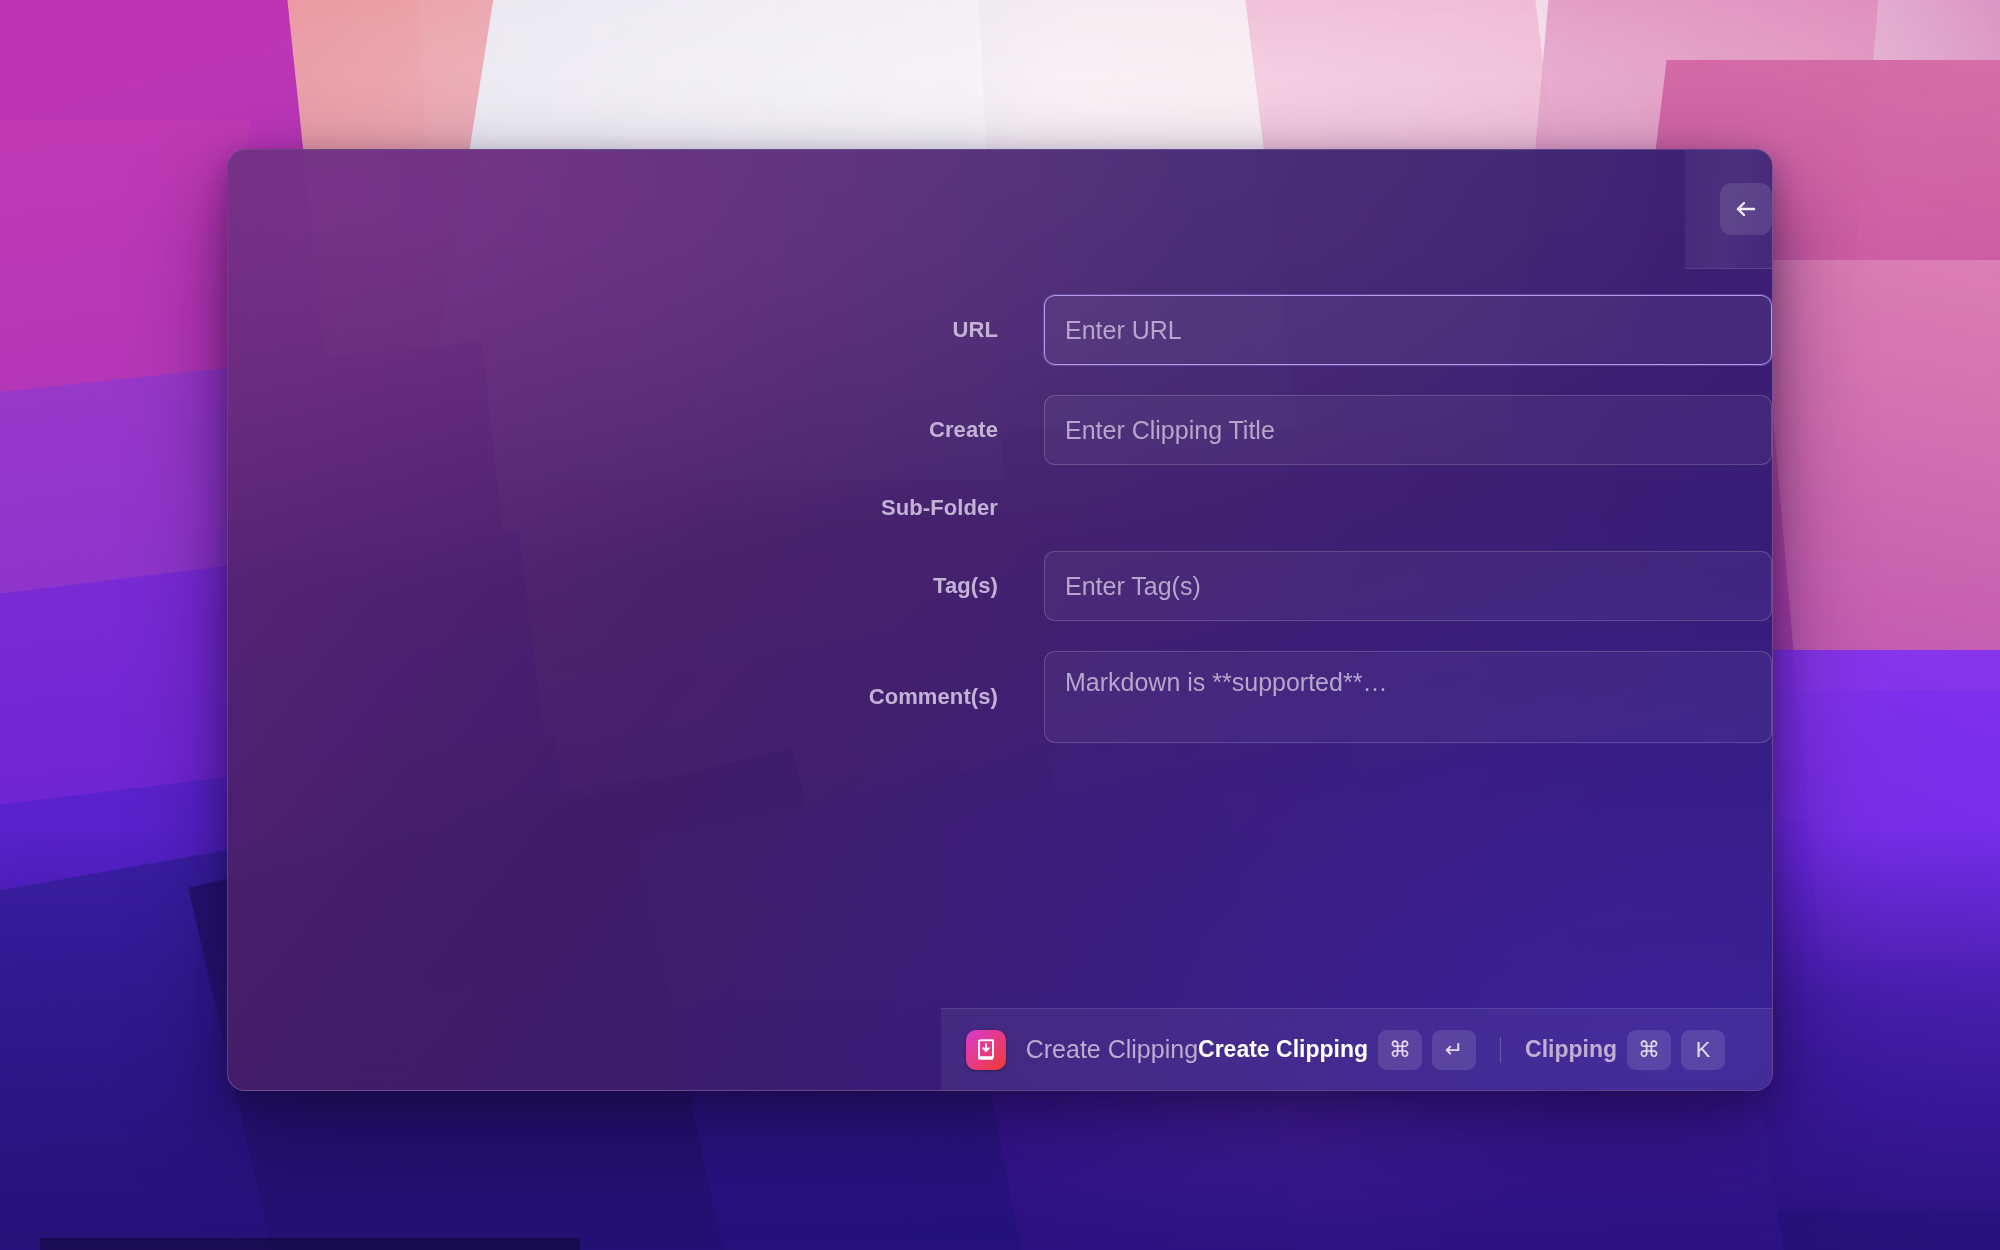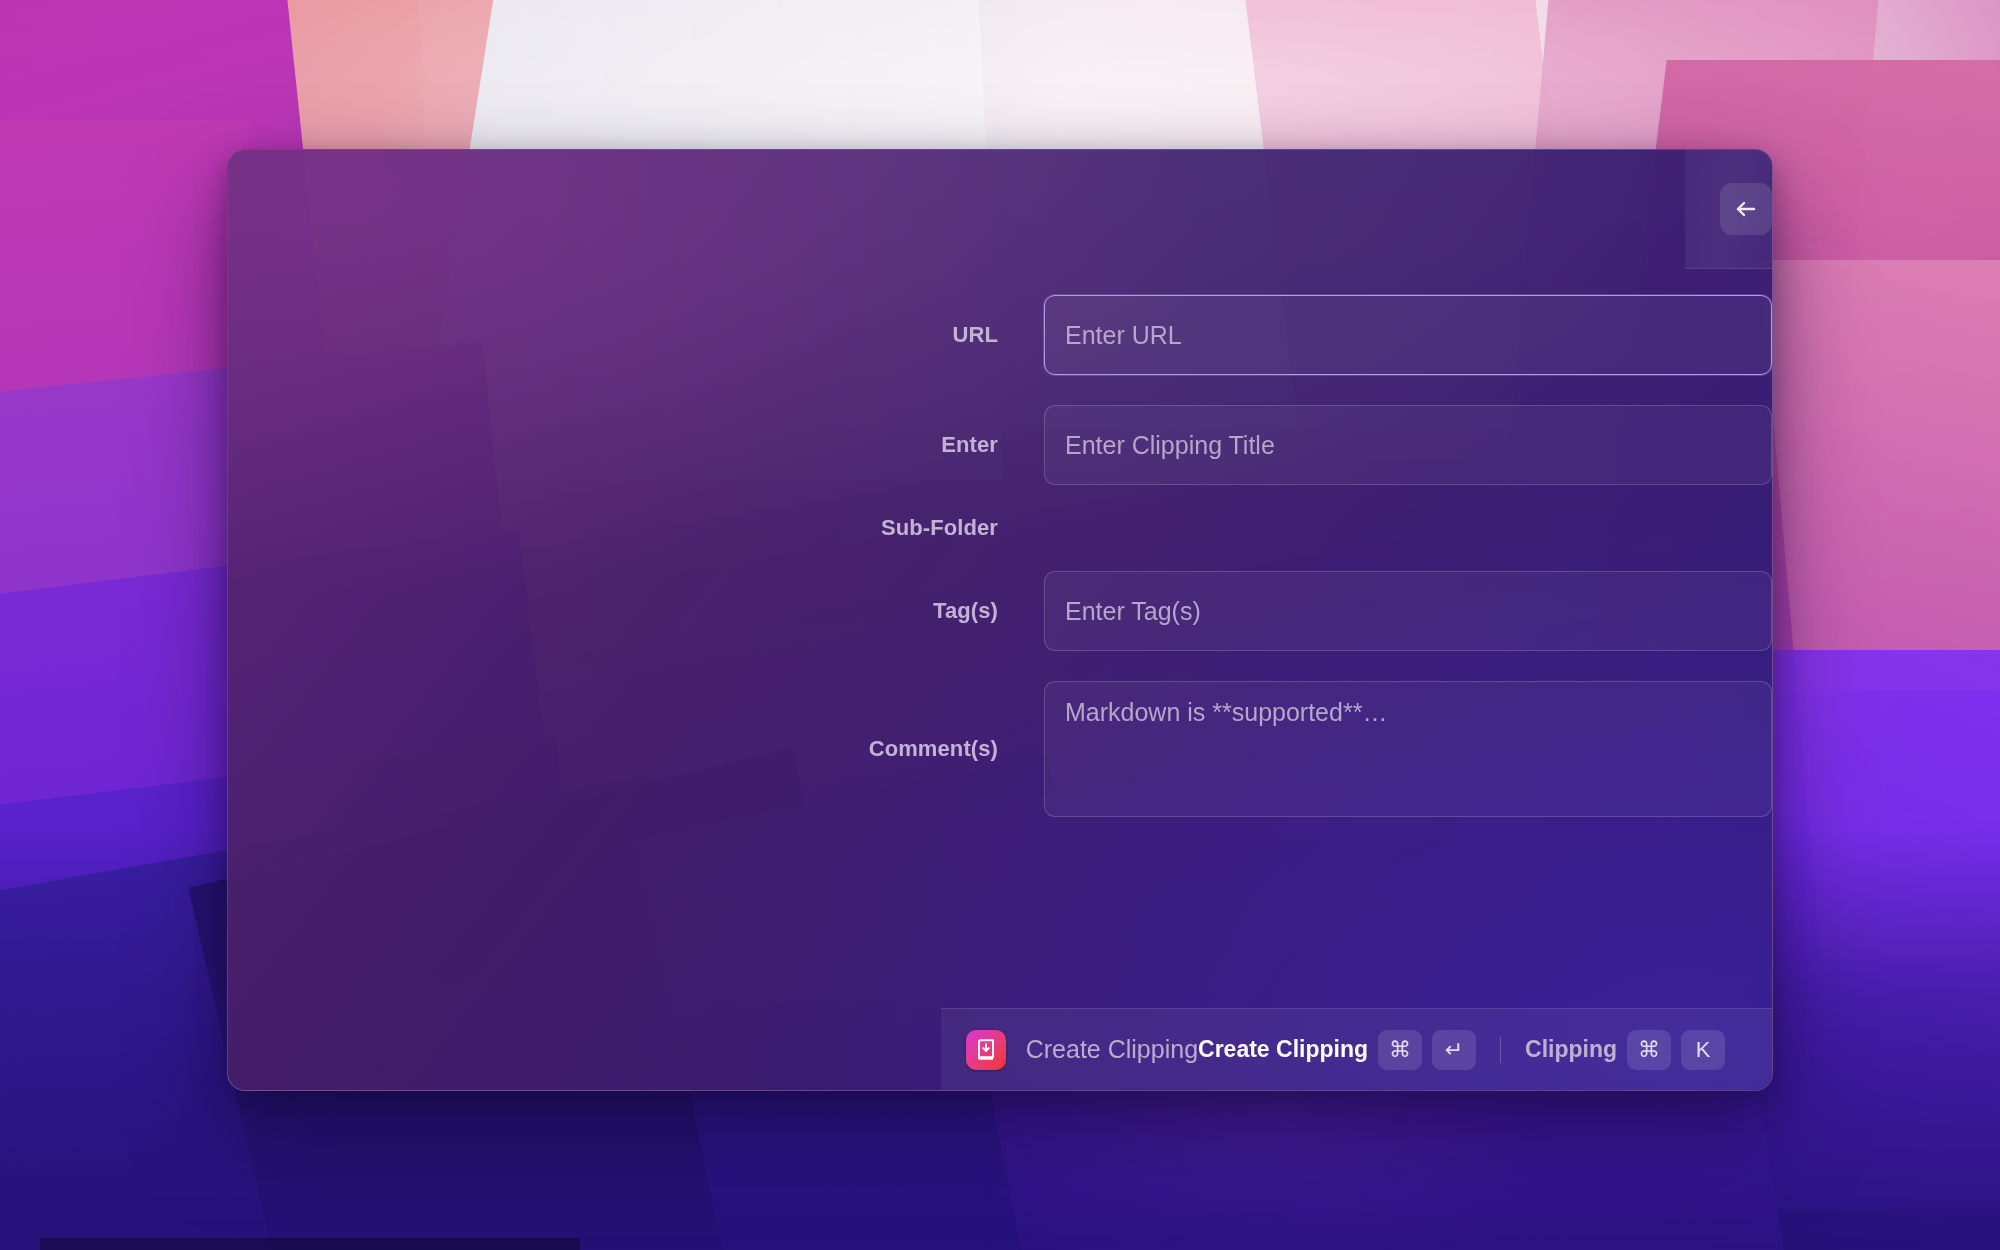--- a/index.html
+++ b/index.html
@@ -251,40 +251,40 @@
     font-size: 22px;
     font-weight: 700;
     color: #c4b2d6;
     letter-spacing: .1px;
   }
 
   .field-wrap { position: relative; flex: none; }
 
   .field {
     width: 728px;
-    height: 80px;
+    height: 70px;
     border-radius: 11px;
     border: 1px solid rgba(255,255,255,.17);
     background: rgba(255,255,255,.045);
     display: flex;
     align-items: center;
     padding: 0 20px;
     font-size: 25px;
     color: #b7a6cc;
     cursor: text;
     overflow: hidden;
     white-space: nowrap;
   }
   .field.focused {
     border: 1.5px solid #b49bf0;
     box-shadow: 0 0 0 1px rgba(180,155,240,.25);
     background: rgba(255,255,255,.05);
   }
   .field.textarea {
-    height: 136px;
+    height: 92px;
     align-items: flex-start;
     padding-top: 16px;
   }
 
   .info-icon {
     position: absolute;
     right: -62px;
     top: 50%;
     transform: translateY(-50%);
     width: 28px;
@@ -426,21 +426,21 @@
     <div class="row">
       <div class="label">URL</div>
       <div class="field-wrap">
         <div class="field focused">Enter URL</div>
       </div>
     </div>
 
     <div class="spacer-row"></div>
 
     <div class="row">
-      <div class="label">Enter</div>
+      <div class="label">Create</div>
       <div class="field-wrap">
         <div class="field">Enter Clipping Title</div>
       </div>
     </div>
 
     <div class="spacer-row"></div>
 
     <div class="row">
       <div class="label">Sub-Folder</div>
     </div>

